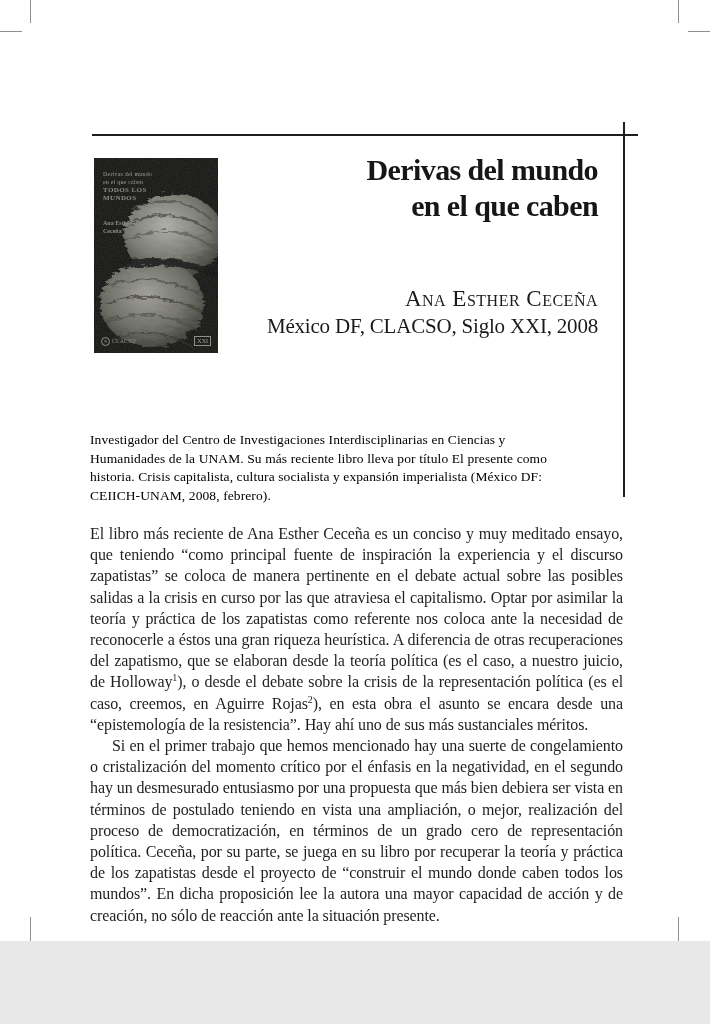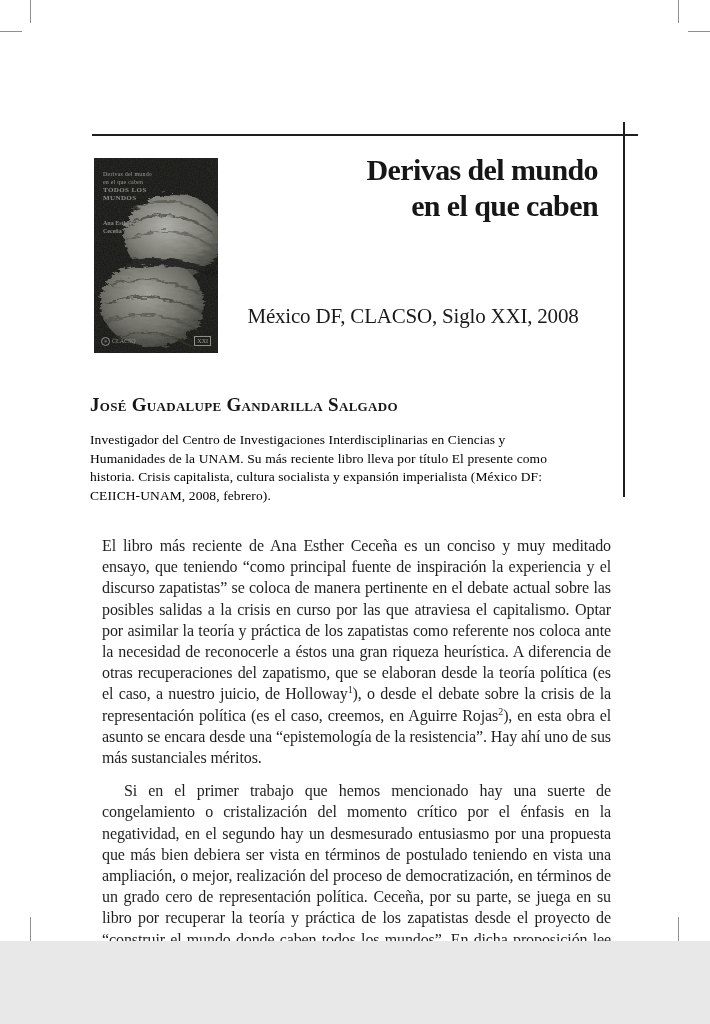--- a/index.html
+++ b/index.html
@@ -56,41 +56,41 @@
     position:absolute;left:228px;top:152px;width:370px;
     text-align:right;font-weight:bold;font-size:30px;line-height:36px;
     letter-spacing:-0.6px;color:#161616;
   }
   .book-author{
     position:absolute;left:228px;top:286px;width:370px;
     text-align:right;font-variant:small-caps;font-size:23px;line-height:26px;
     letter-spacing:.5px;color:#1a1a1a;
   }
   .book-pub{
-    position:absolute;left:228px;top:304px;width:370px;
-    text-align:center;font-size:21px;line-height:25px;color:#1a1a1a;
+    position:absolute;left:228px;top:314px;width:370px;
+    text-align:right;font-size:21px;line-height:25px;color:#1a1a1a;
     letter-spacing:-0.2px;
   }
   
   .reviewer-name{
     position:absolute;left:90px;top:394px;width:500px;
     font-variant:small-caps;font-weight:bold;font-size:19px;
     letter-spacing:.3px;color:#161616;
   }
   .reviewer-affil{
     position:absolute;left:90px;top:431px;width:468px;
     font-size:13.5px;line-height:18.5px;color:#000000;letter-spacing:.1px;
   }
   
   .body-text{
     position:absolute;left:90px;top:523px;width:533px;height:424px;
     font-size:16px;line-height:21.2px;text-align:justify;color:#1f1f1f;
     overflow:hidden;letter-spacing:-0.1px;
   }
-  .body-text p{margin:12px;}
+  .body-text p{margin:0;}
   .body-text p.indent{text-indent:22px;}
   .body-text sup{font-size:10px;line-height:0;vertical-align:super;}
 </style>
 </head>
 <body>
 
 <div class="page">
 
   <div class="crop v tl-v"></div>
   <div class="crop h tl-h"></div>
@@ -157,23 +157,23 @@
         <span>CLACSO</span>
       </span>
       <span class="sigloxxi">XXI</span>
     </div>
   </div>
 
   <div class="book-title">
     <div>Derivas del mundo</div>
     <div>en el que caben</div>
   </div>
+  <div class="book-author">Ana Esther Ceceña</div>
   <div class="book-pub">México DF, CLACSO, Siglo XXI, 2008</div>
 
-  <div class="reviewer-name">José Guadalupe Gandarilla Salgado</div>
   <div class="reviewer-affil">Investigador del Centro de Investigaciones Interdisciplinarias en Ciencias y Humanidades de la UNAM. Su más reciente libro lleva por título El presente como historia. Crisis capitalista, cultura socialista y expansión imperialista (México DF: CEIICH-UNAM, 2008, febrero).</div>
 
   <div class="body-text">
       <p class="para"><span>El libro más reciente de Ana Esther Ceceña es un conciso y muy meditado ensayo, que teniendo “como principal fuente de inspiración la experiencia y el discurso zapatistas” se coloca de manera pertinente en el debate actual sobre las posibles salidas a la crisis en curso por las que atraviesa el capitalismo. Optar por asimilar la teoría y práctica de los zapatistas como referente nos coloca ante la necesidad de reconocerle a éstos una gran riqueza heurística. A diferencia de otras recuperaciones del zapatismo, que se elaboran desde la teoría política (es el caso, a nuestro juicio, de Holloway</span><sup>1</sup><span>), o desde el debate sobre la crisis de la representación política (es el caso, creemos, en Aguirre Rojas</span><sup>2</sup><span>), en esta obra el asunto se encara desde una “epistemología de la resistencia”. Hay ahí uno de sus más sustanciales méritos.</span></p>
       <p class="para indent"><span>Si en el primer trabajo que hemos mencionado hay una suerte de congelamiento o cristalización del momento crítico por el énfasis en la negatividad, en el segundo hay un desmesurado entusiasmo por una propuesta que más bien debiera ser vista en términos de postulado teniendo en vista una ampliación, o mejor, realización del proceso de democratización, en términos de un grado cero de representación política. Ceceña, por su parte, se juega en su libro por recuperar la teoría y práctica de los zapatistas desde el proyecto de “construir el mundo donde caben todos los mundos”. En dicha proposición lee la autora una mayor capacidad de acción y de creación, no sólo de reacción ante la situación presente.</span></p>
     </div>
 
 </div>
 
 </body></html>

